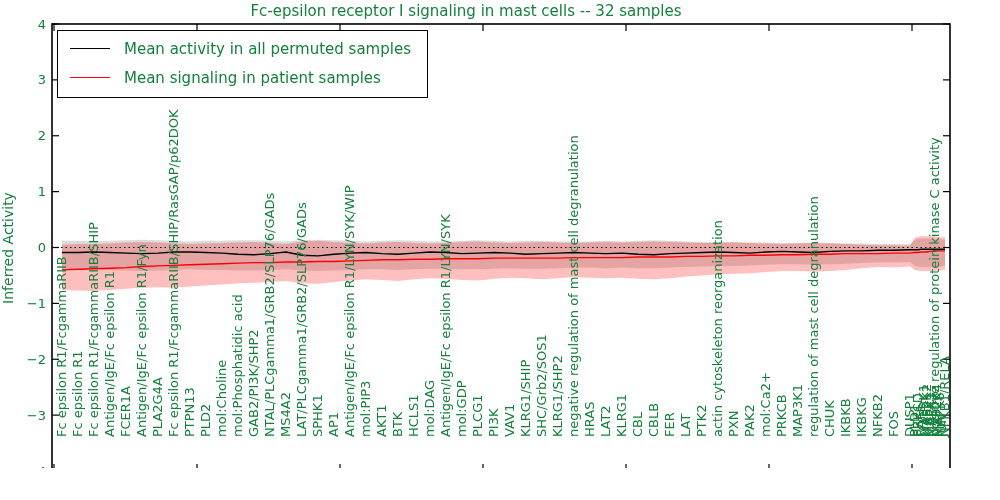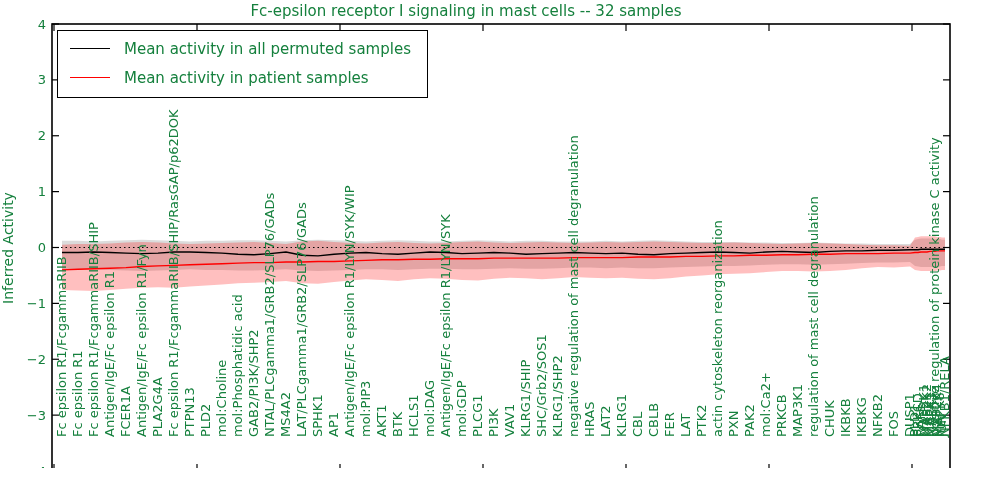--- a/index.html
+++ b/index.html
@@ -88,21 +88,21 @@
 
   <div id="x-axis-label">Cellular Antigen</div>
 
   <div id="legend">
     <div class="legend-row">
       <span class="legend-swatch" id="swatch-0" style="border-top-color: rgb(0, 0, 0);"></span>
       <span class="legend-label">Mean activity in all permuted samples</span>
     </div>
     <div class="legend-row">
       <span class="legend-swatch" id="swatch-1" style="border-top-color: rgb(255, 0, 0);"></span>
-      <span class="legend-label">Mean activity in patient samples</span>
+      <span class="legend-label">Mean signaling in patient samples</span>
     </div>
   </div>
 
   <div id="tick-layer">
       <div class="ytick-label" style="top: 17.5px;">4</div>
       <div class="ytick-label" style="top: 73.375px;">3</div>
       <div class="ytick-label" style="top: 129.25px;">2</div>
       <div class="ytick-label" style="top: 185.125px;">1</div>
       <div class="ytick-label" style="top: 241px;">0</div>
       <div class="ytick-label" style="top: 296.875px;">−1</div>

